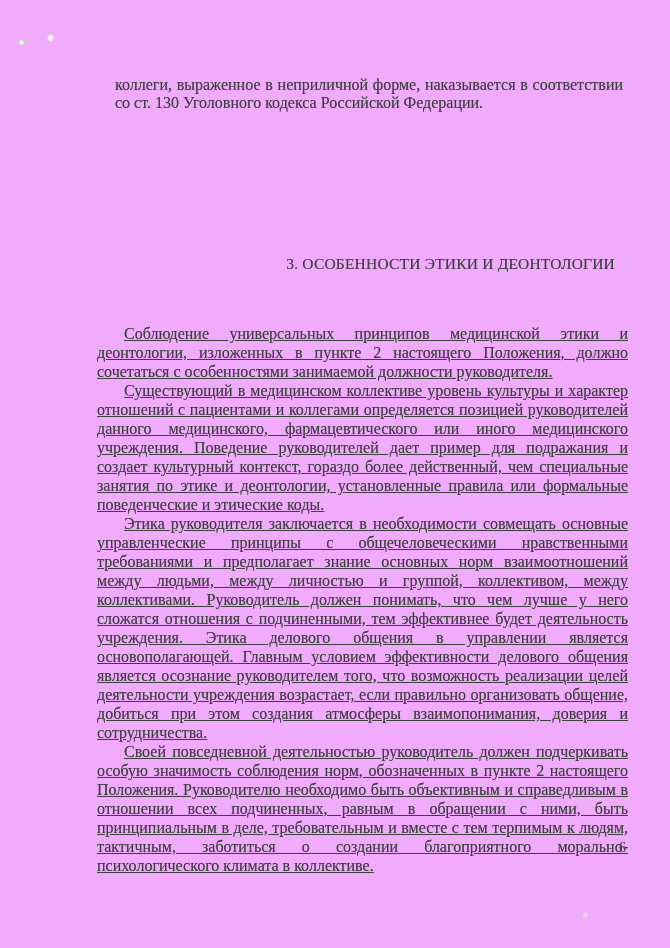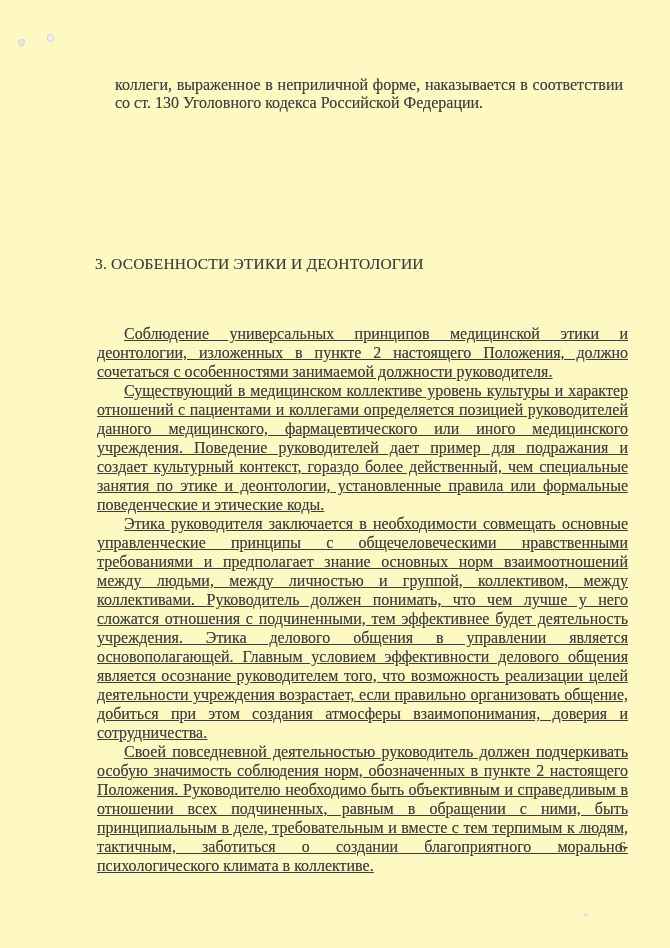--- a/index.html
+++ b/index.html
@@ -4,42 +4,42 @@
 <style>
   html, body {
     margin: 0;
     padding: 0;
     background: #ffffff;
   }
   .page {
     position: relative;
     width: 670px;
     height: 948px;
-    background: #fef9c3;
+    background: #f0abfc;
     overflow: hidden;
     font-family: "Liberation Serif", serif;
     color: #3e3e3e;
     text-shadow: 0 0 0.6px rgba(62,62,62,0.55);
   }
   .intro {
     position: absolute;
     top: 76px;
     left: 115px;
     width: 508px;
     font-size: 16px;
     line-height: 17.8px;
     text-align: justify;
   }
   .intro p { margin: 0; }
   .heading {
     position: absolute;
     top: 255px;
     left: 95px;
     width: 520px;
-    text-align: left;
+    text-align: right;
     font-size: 15.5px;
     line-height: 17.8px;
     letter-spacing: 0.2px;
   }
   .body-text {
     position: absolute;
     top: 324px;
     left: 97px;
     width: 531px;
     font-size: 16px;

